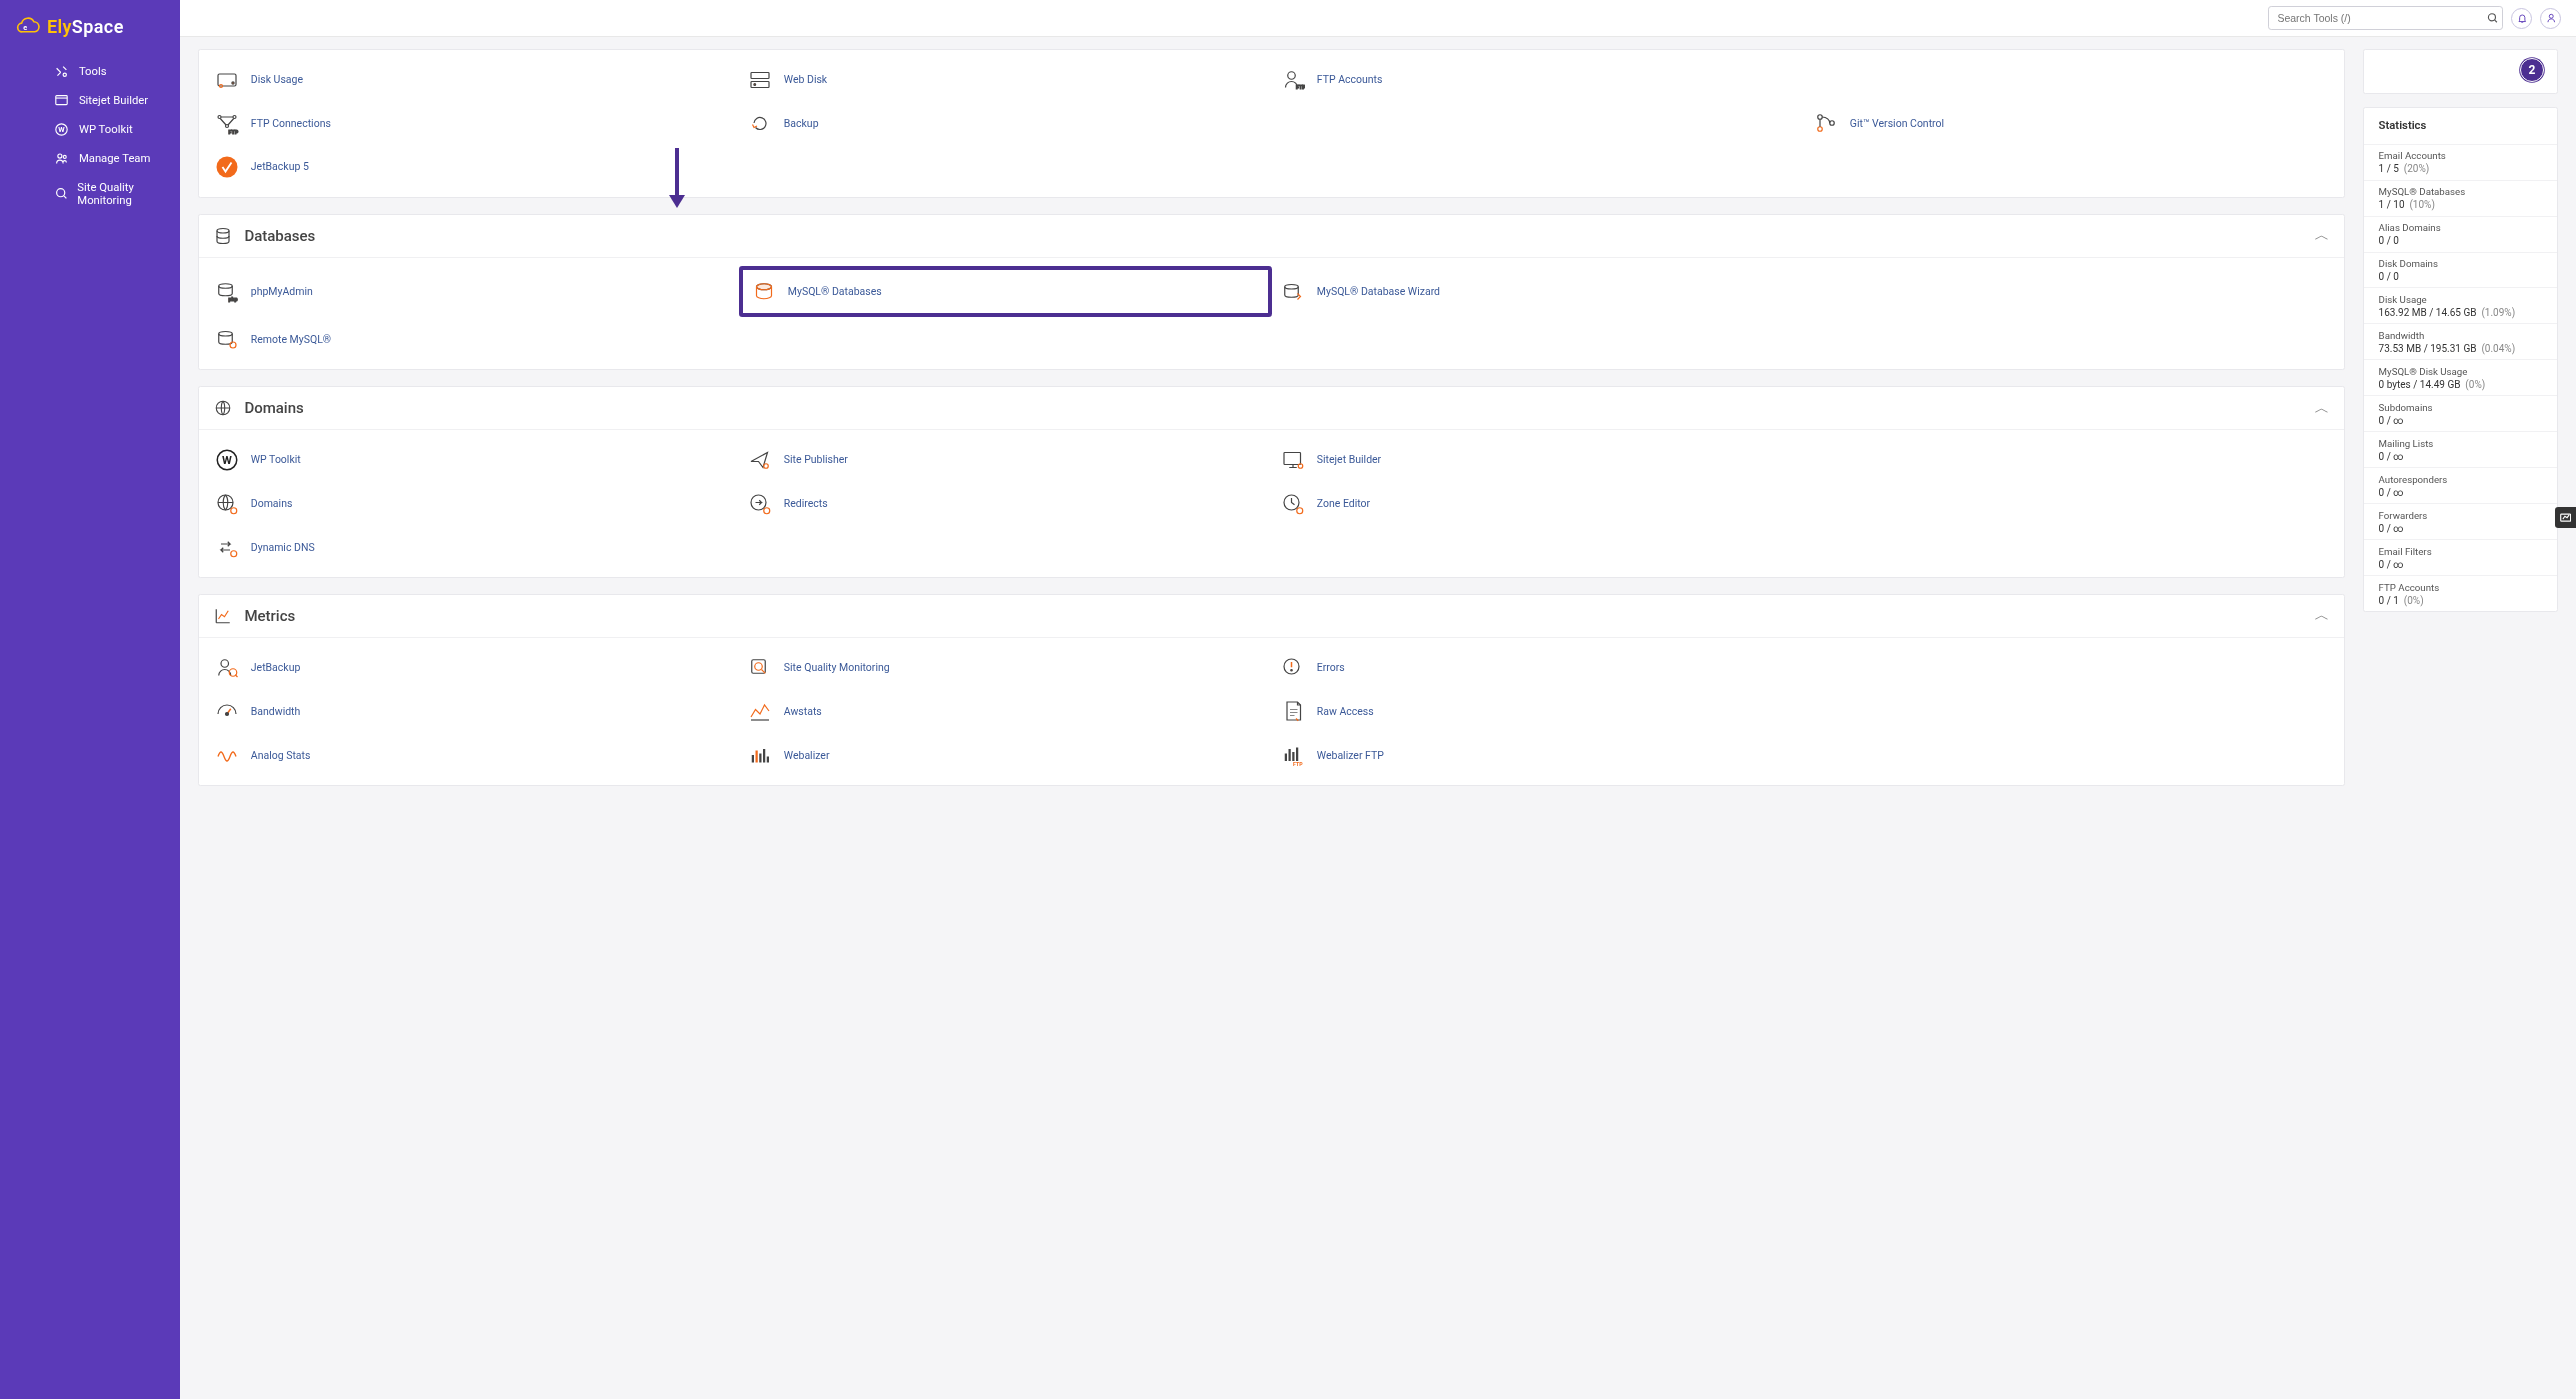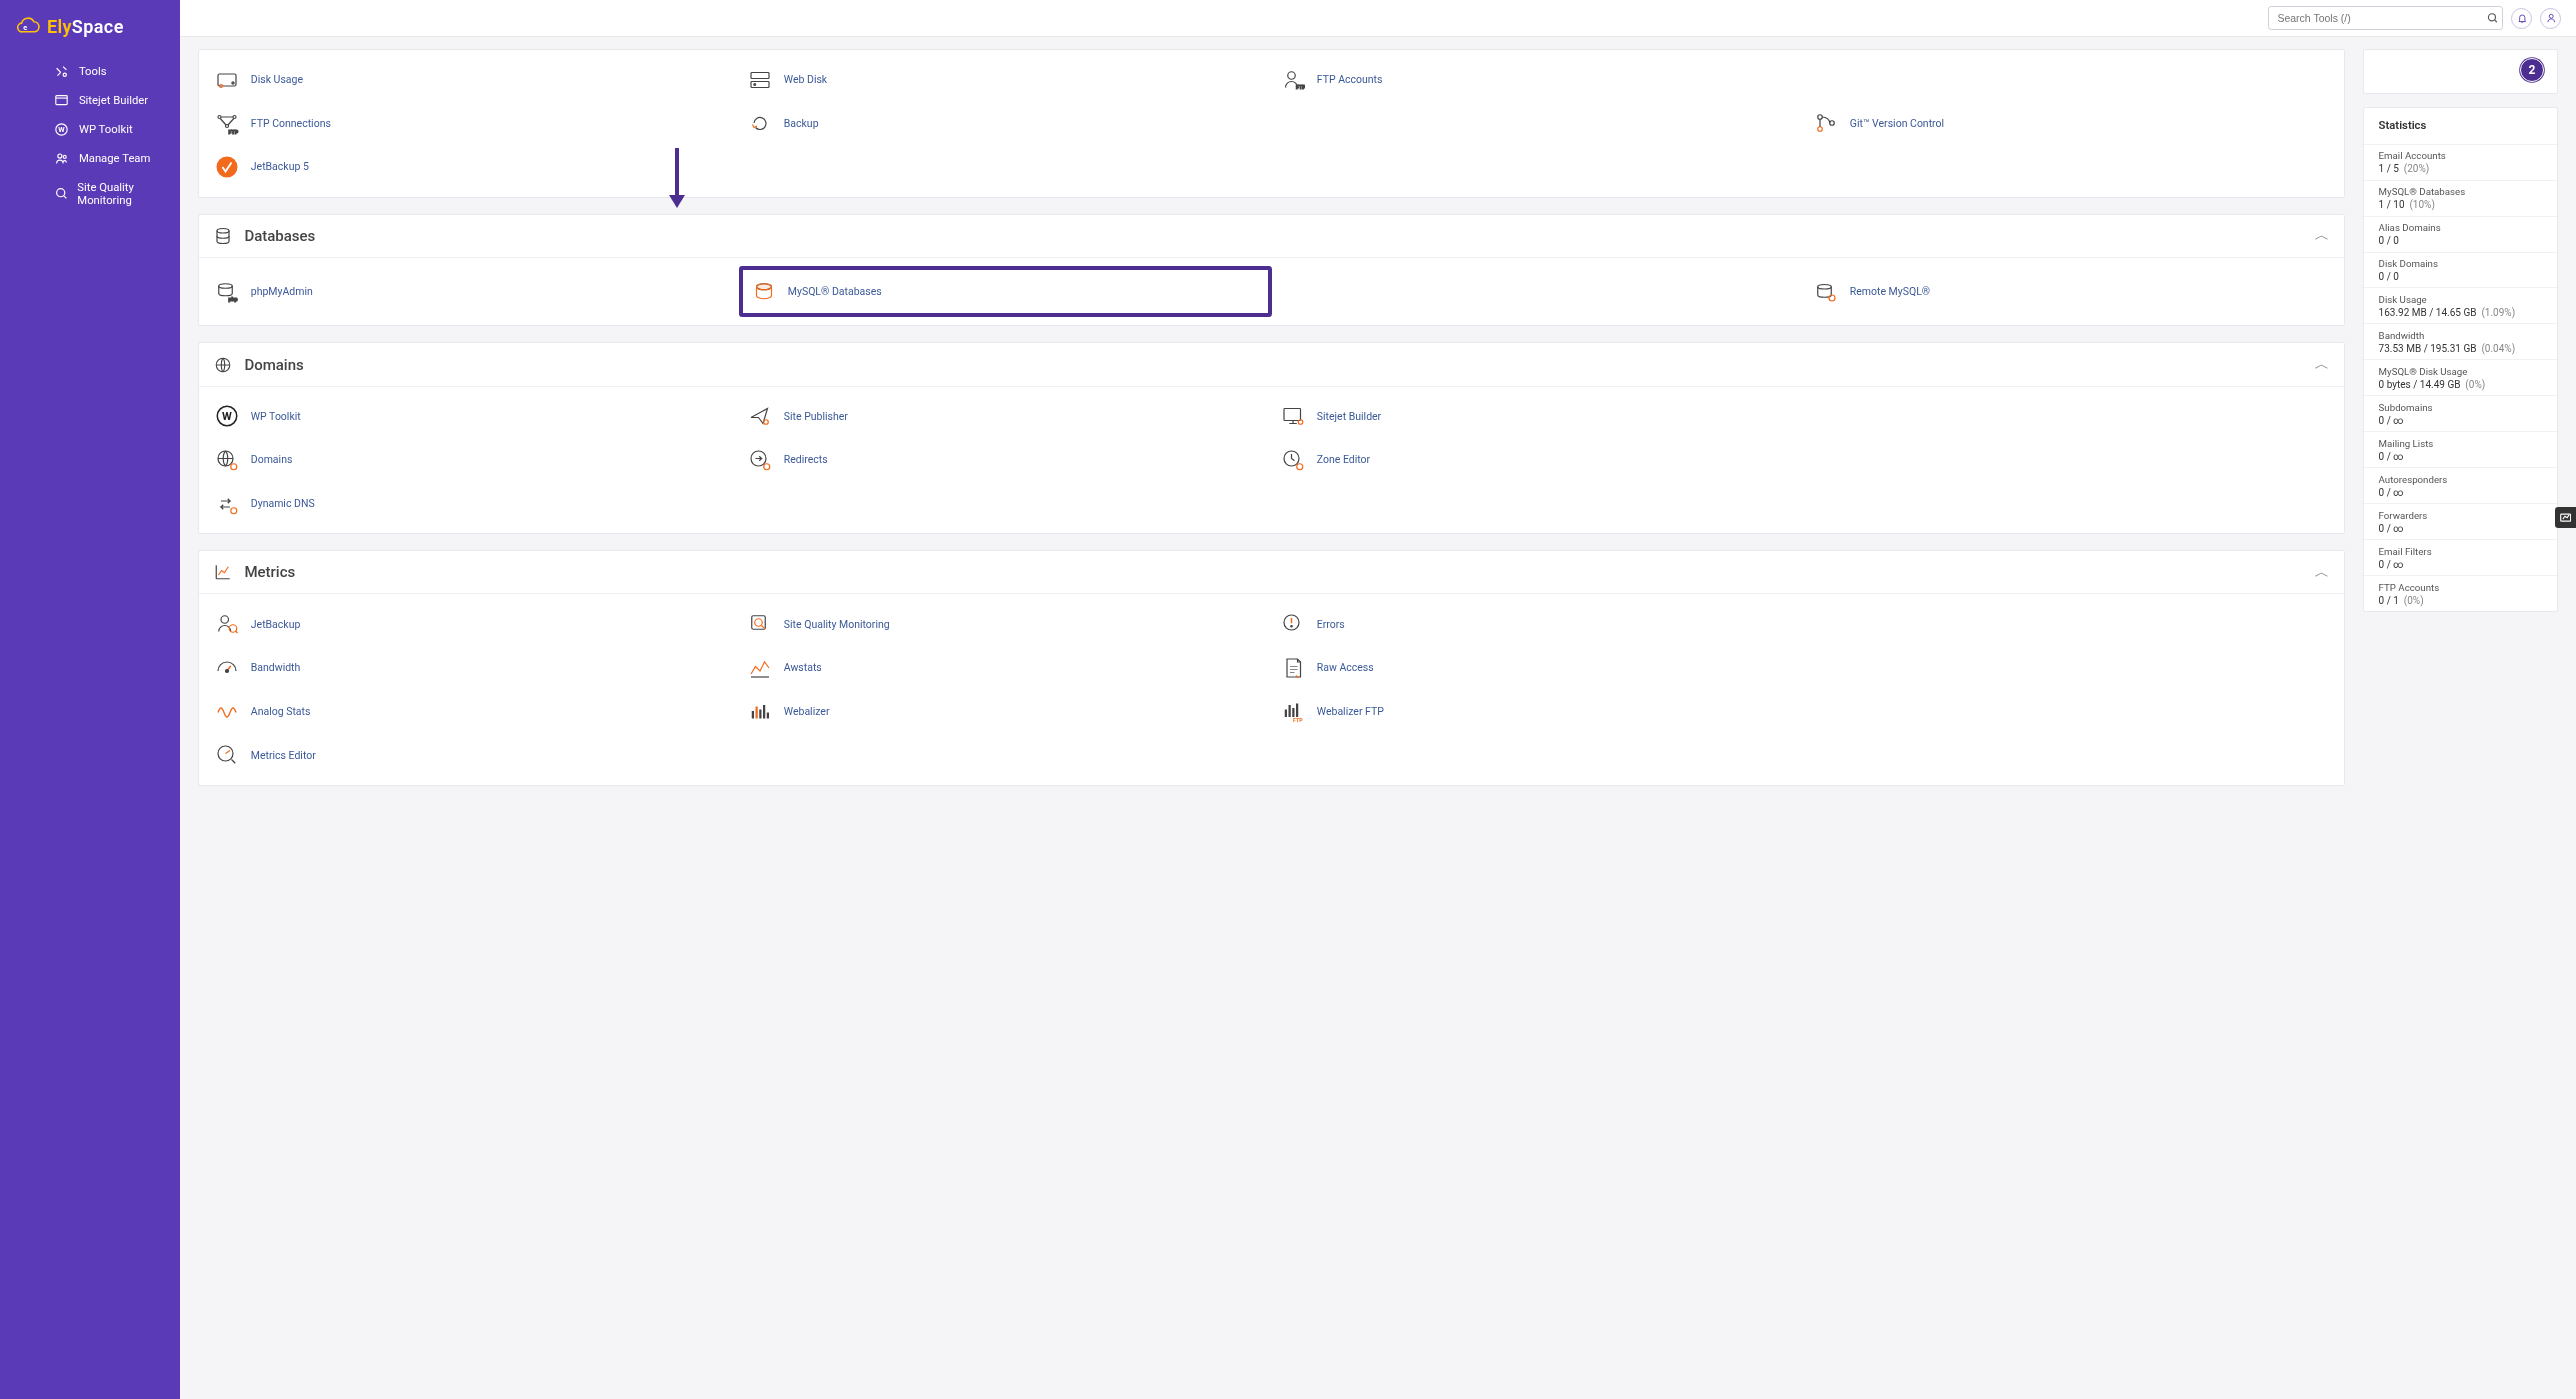--- a/index.html
+++ b/index.html
@@ -271,20 +271,30 @@
             <div class="tool highlighted">
                 <span class="tool-icon">
                   <svg width="24" height="24" viewBox="0 0 32 32" fill="none" stroke="#444" stroke-width="1.6">
                     <ellipse cx="16" cy="9" rx="10" ry="4" fill="#f26a1b" fill-opacity="0.15"></ellipse>
                     <path d="M6 9v12c0 2 4.5 4 10 4s10-2 10-4V9" stroke="#f26a1b"></path>
                     <ellipse cx="16" cy="9" rx="10" ry="4" stroke="#f26a1b"></ellipse>
                   </svg>
                 </span>
                 <span class="tool-label">MySQL® Databases</span>
               </div>
+            <div class="tool">
+                <span class="tool-icon">
+                  <svg width="24" height="24" viewBox="0 0 32 32" fill="none" stroke="#444" stroke-width="1.6">
+                    <ellipse cx="14" cy="9" rx="9" ry="3"></ellipse>
+                    <path d="M5 9v11c0 1.7 4 3 9 3s9-1.3 9-3V9"></path>
+                    <path d="M22 18l4 4-4 4" stroke="#f26a1b"></path>
+                  </svg>
+                </span>
+                <span class="tool-label">MySQL® Database Wizard</span>
+              </div>
             <div></div>
             <div class="tool">
                 <span class="tool-icon">
                   <svg width="24" height="24" viewBox="0 0 32 32" fill="none" stroke="#444" stroke-width="1.6">
                     <ellipse cx="14" cy="9" rx="9" ry="3"></ellipse>
                     <path d="M5 9v11c0 1.7 4 3 9 3s9-1.3 9-3V9"></path>
                     <circle cx="24" cy="24" r="4" stroke="#f26a1b"></circle>
                   </svg>
                 </span>
                 <span class="tool-label">Remote MySQL®</span>
@@ -478,30 +488,20 @@
                   <rect x="5" y="14" width="3" height="10" fill="#444"></rect>
                   <rect x="10" y="8" width="3" height="16" fill="#444"></rect>
                   <rect x="15" y="12" width="3" height="12" fill="#444"></rect>
                   <rect x="20" y="6" width="3" height="18" fill="#444"></rect>
                   <text x="16" y="30" fill="#f26a1b" font-size="7" font-weight="bold">FTP</text>
                 </svg>
               </span>
               <span class="tool-label">Webalizer FTP</span>
             </div>
           <div></div>
-          <div class="tool">
-              <span class="tool-icon">
-                <svg width="24" height="24" viewBox="0 0 32 32" fill="none" stroke="#444" stroke-width="1.6">
-                  <circle cx="14" cy="14" r="10"></circle>
-                  <path d="M14 14l6-4" stroke="#f26a1b"></path>
-                  <path d="M22 22l5 5"></path>
-                </svg>
-              </span>
-              <span class="tool-label">Metrics Editor</span>
-            </div>
         </div>
       </div>
 
     </div>
 
     <div class="rightcol">
       <div class="stats-spacer"></div>
       <div class="stats-panel">
         <div class="stats-header">Statistics</div>
         <div id="stats-rows">

